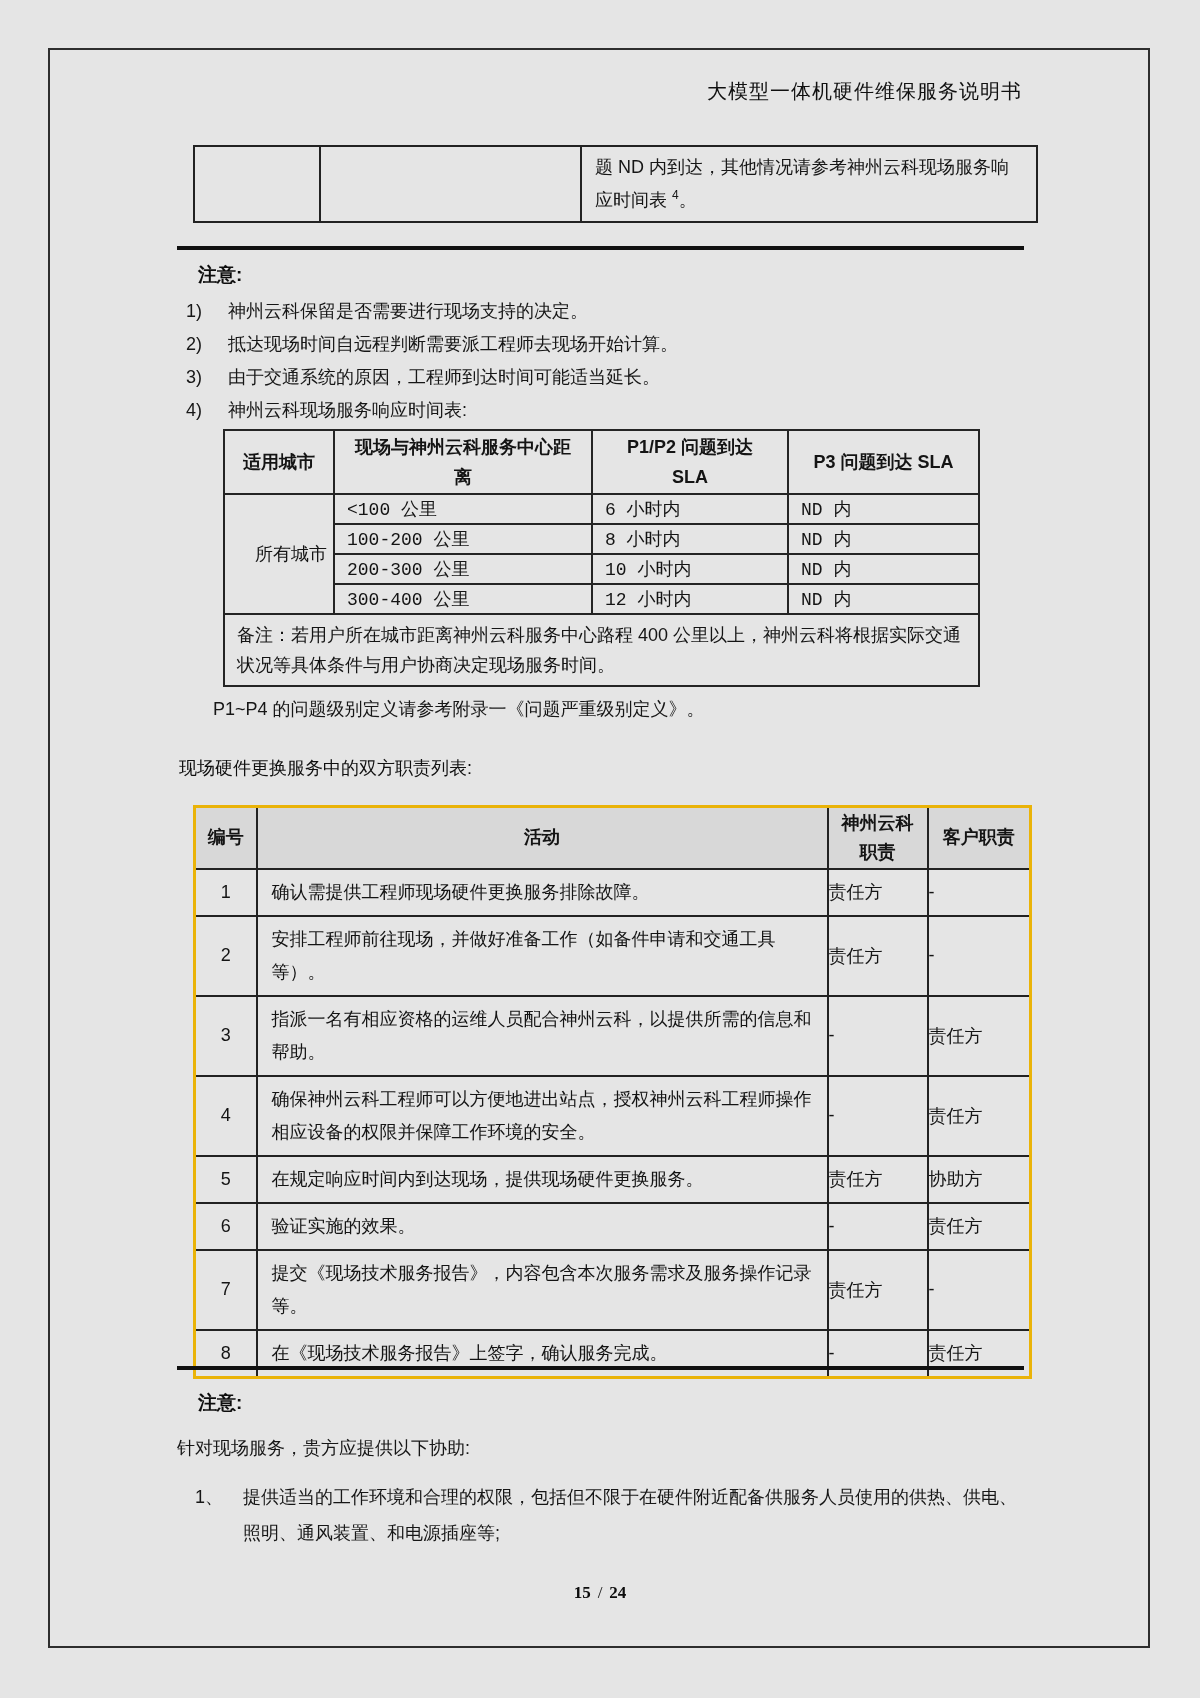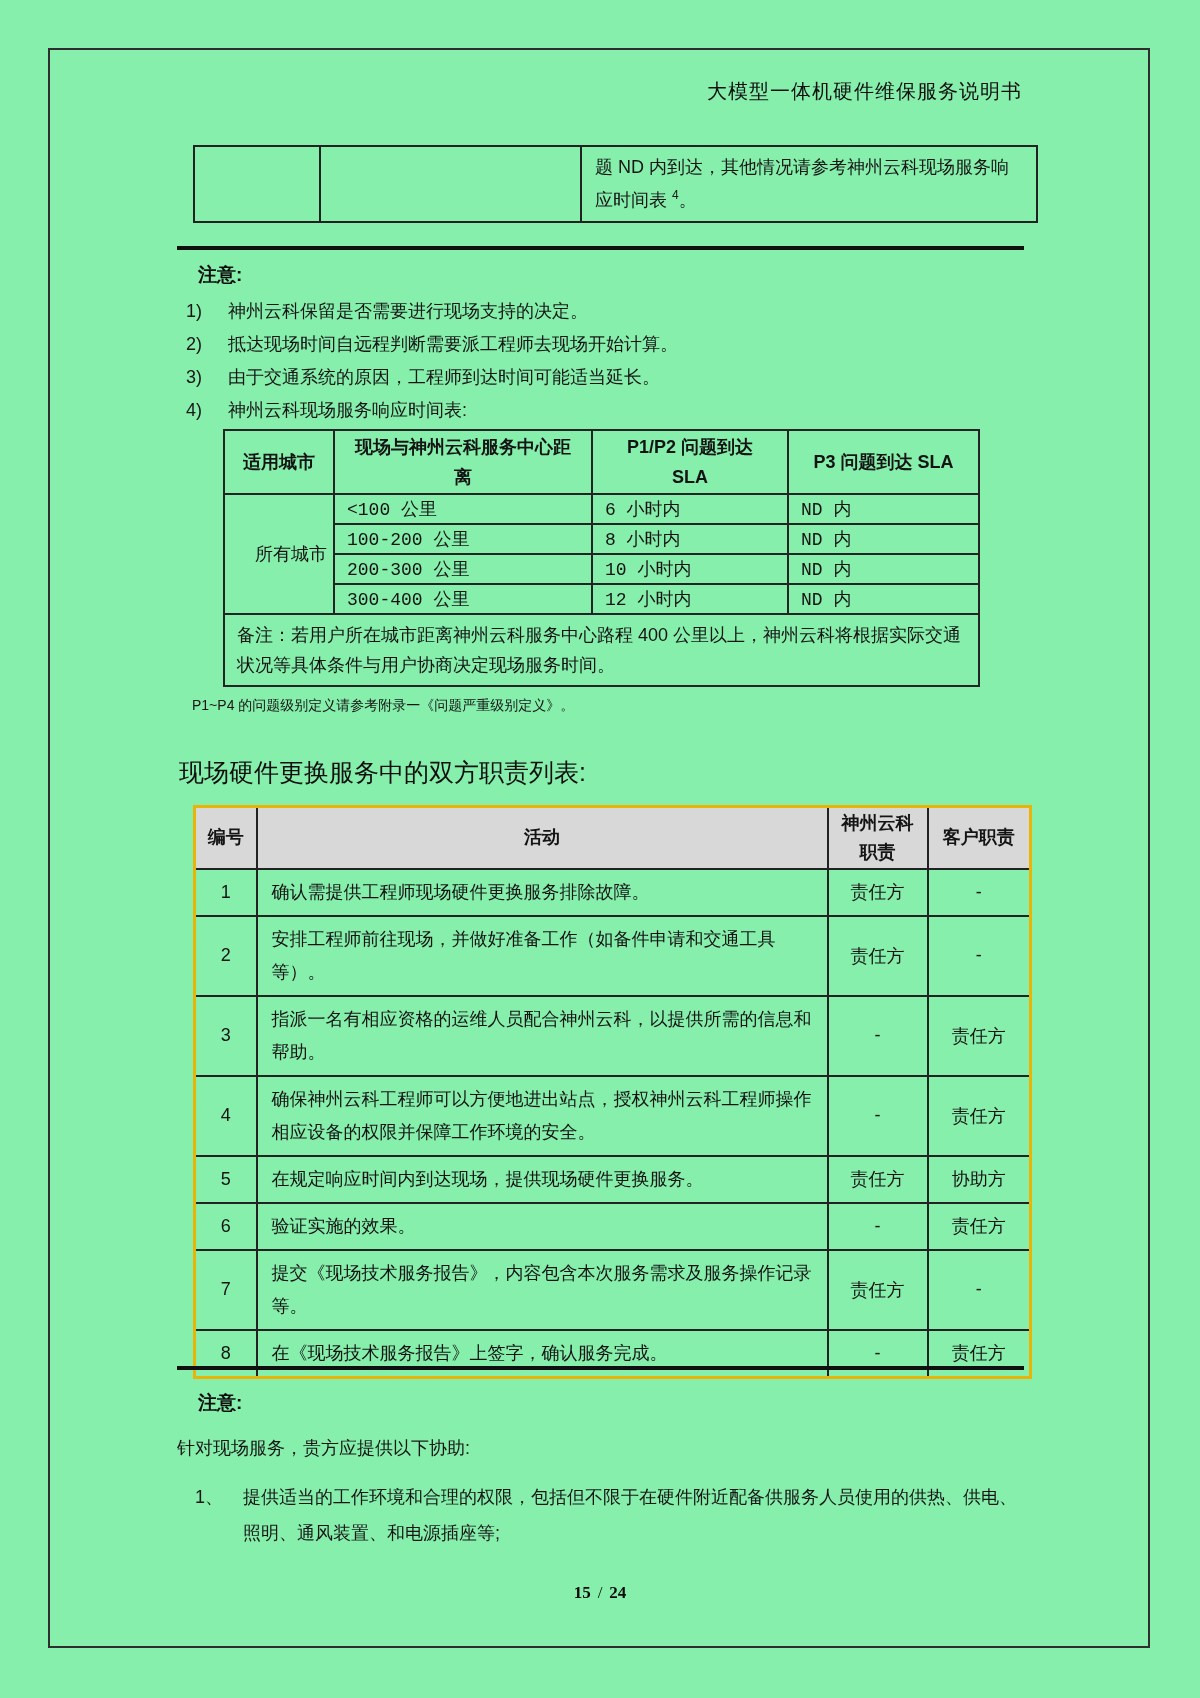--- a/index.html
+++ b/index.html
@@ -1,17 +1,17 @@
 <!DOCTYPE html>
 <html><head>
 <meta charset="utf-8">
 <style>
   html,body { margin:0; padding:0; background:#ffffff; }
   .page {
-    position:relative; width:1200px; height:1698px; background:#86efac;
+    position:relative; width:1200px; height:1698px; background:#e5e5e5;
     font-family:"Liberation Sans", sans-serif; color:#161616; overflow:hidden;
   }
   .frame {
     position:absolute; left:48px; top:48px; width:1102px; height:1600px;
     border:2px solid #2e2e2e; box-sizing:border-box;
   }
   .header-title {
     position:absolute; top:78px; right:178px;
     font-family:"Liberation Serif", serif; font-size:20px; color:#101010;
     letter-spacing:1px;
@@ -49,40 +49,40 @@
     border:2px solid #242424; box-sizing:border-box; font-size:18px; color:#141414;
     font-weight:normal;
   }
   .sla-table th {
     font-weight:bold; text-align:center; line-height:30px; height:64px; padding:0 18px;
   }
   .sla-table td.dist, .sla-table td.sla { height:30px; padding:0 12px; text-align:left;font-family:Liberation Mono, monospace; }
   .sla-table td.city { text-align:center;padding-left:25px; }
   .sla-table td.remark { padding:5px 12px; line-height:30px; font-size:18px; }
 
-  .p-note { position:absolute; left:192px; top:697px; font-size:14px; }
-
-  .section-title { position:absolute; left:179px; top:756px; font-size:25px; color:#0f0f0f; }
+  .p-note { position:absolute; left:213px; top:697px; font-size:18px; }
+
+  .section-title { position:absolute; left:179px; top:756px; font-size:18px; color:#0f0f0f; }
 
   
   .resp-table {
     position:absolute; left:193px; top:805px;
     border-collapse:collapse; table-layout:fixed; border:3px solid #eab308;
   }
   .resp-table th, .resp-table td {
     border:2px solid #222; box-sizing:border-box; font-size:18px; color:#141414;
   }
   .resp-table th {
     background:#d8d8d8; font-weight:bold; text-align:center;
     line-height:29px; height:62px; padding:0 6px;
   }
   .resp-table td { padding:6px 0; }
   .resp-table td.no { text-align:center; }
   .resp-table td.act { padding:6px 14px; line-height:33px; text-align:left; }
-  .resp-table td.role { text-align:center; }
+  .resp-table td.role { text-align:left; }
 
   .assist-intro { position:absolute; left:177px; top:1436px; font-size:18px; }
   .assist-item { position:absolute; left:195px; top:1479px; width:836px; display:flex; font-size:18px; line-height:36px; }
   .assist-item .num { width:48px; flex:none; }
   .assist-item .txt { flex:1; }
 
   .footer {
     position:absolute; left:0; top:1583px; width:100%; text-align:center;
     font-family:"Liberation Serif", serif; font-size:17px; font-weight:bold; color:#0d0d0d;
   }

